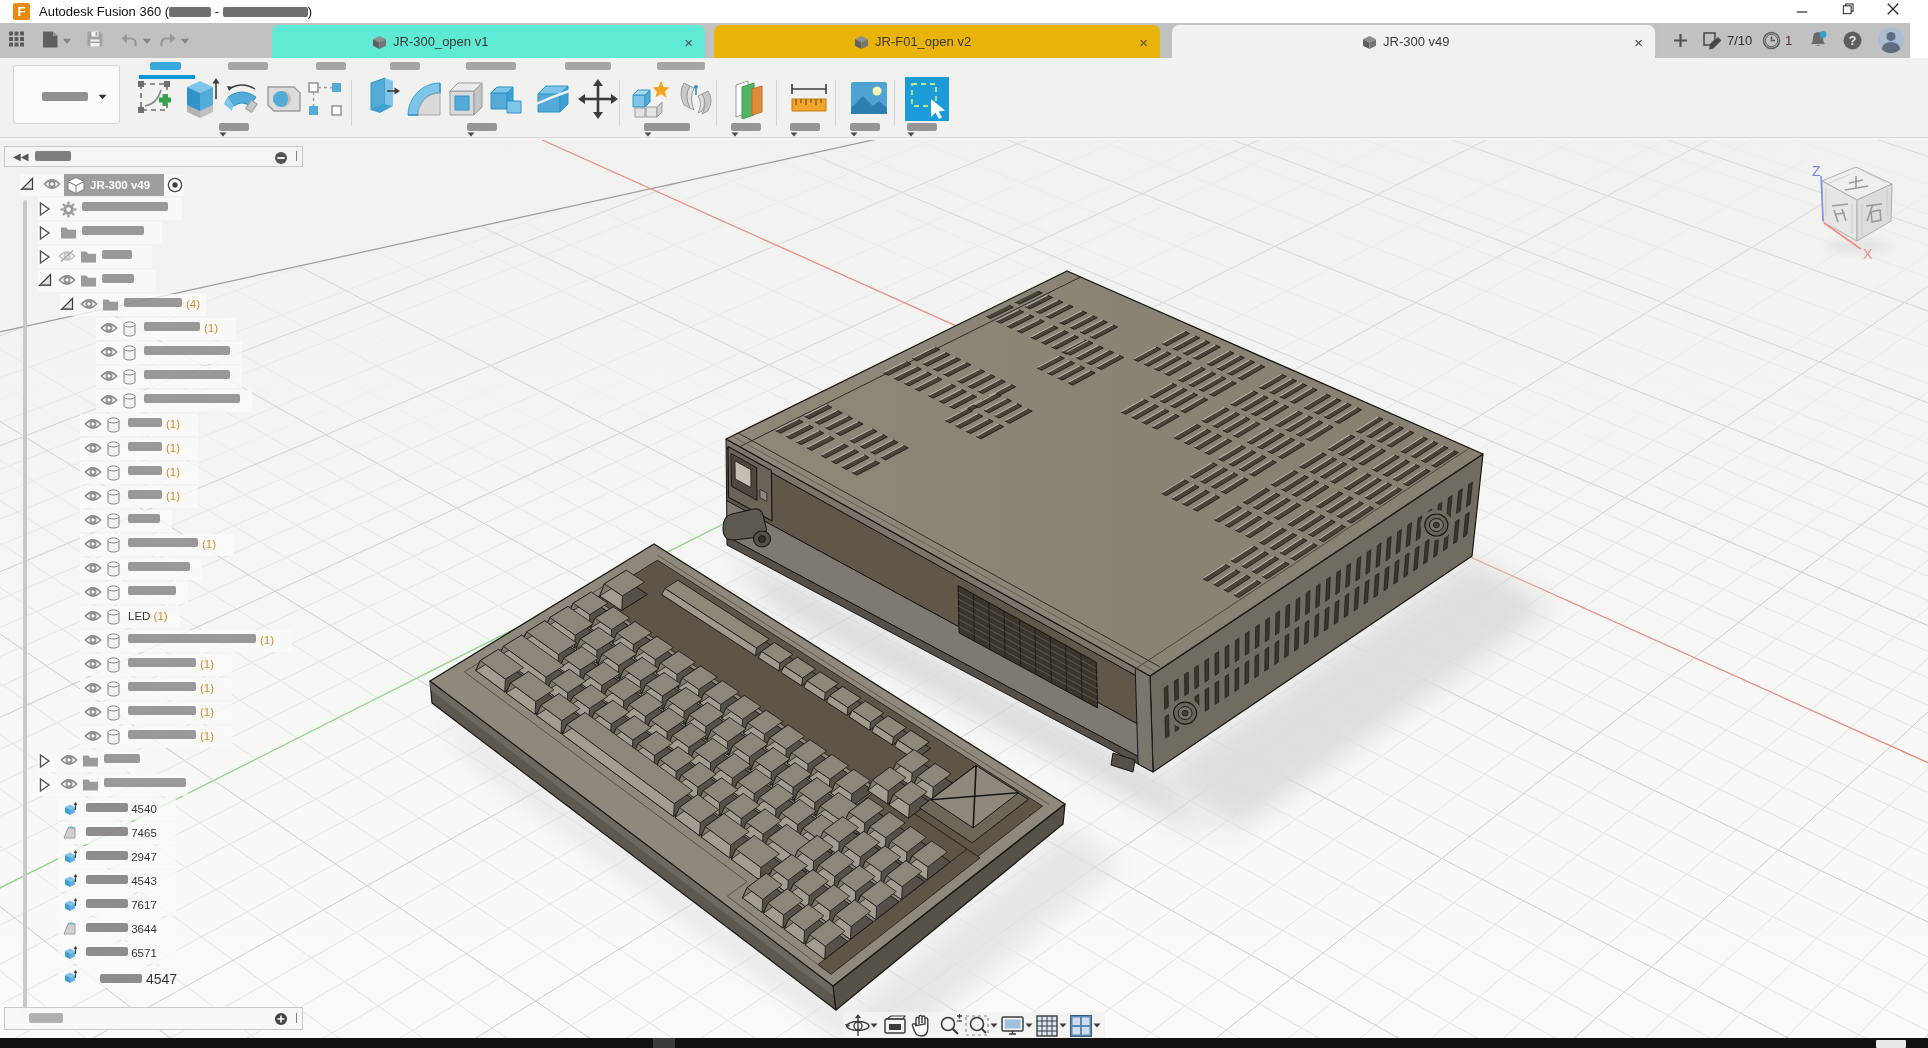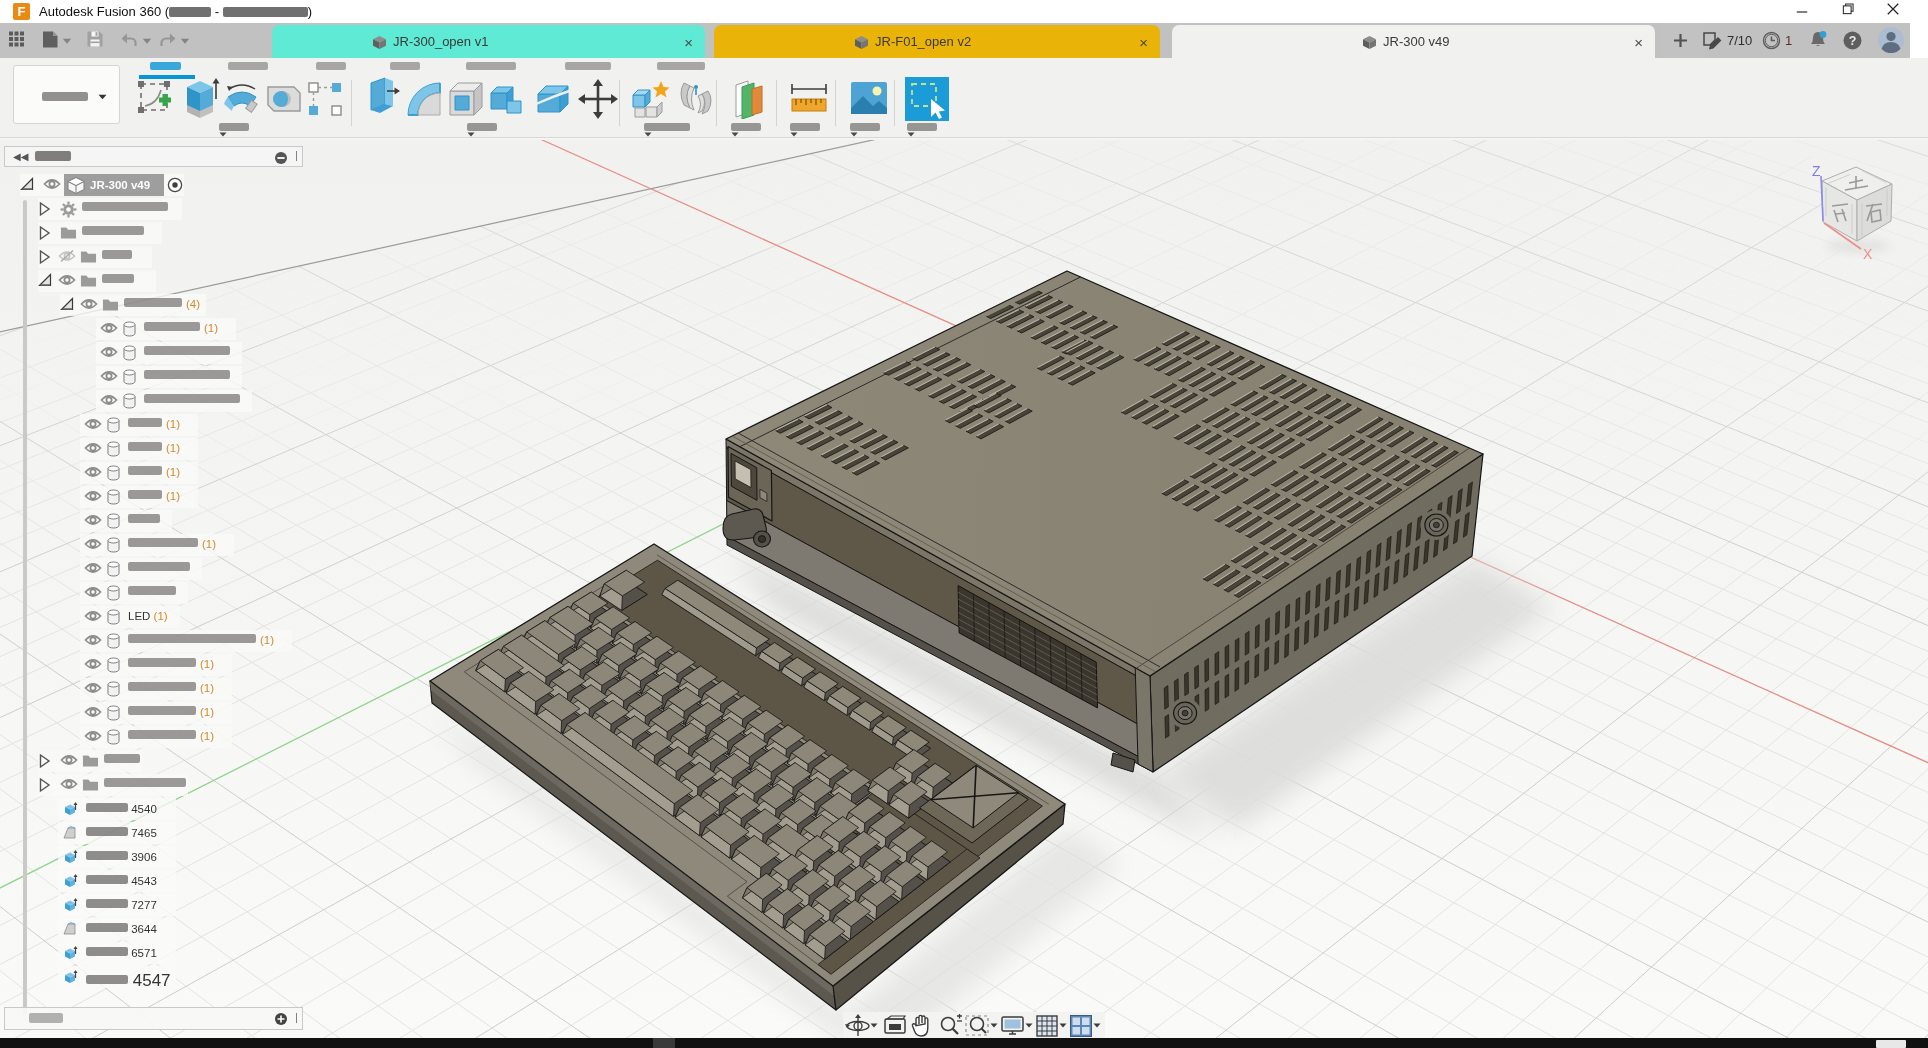--- a/index.html
+++ b/index.html
@@ -1706,21 +1706,21 @@
       <span class="bg" style="left:58px;width:118px"></span>
       <span style="position:absolute;left:62px;top:1px">
         <svg width="16" height="16" viewBox="0 0 16 16">
           <path d="M3 6 L8 3.6 L13 6 L8 8.4 Z" fill="#7ec3e8"></path>
           <path d="M3 6 L8 8.4 L8 14 L3 11.6Z" fill="#3f9fd4"></path>
           <path d="M13 6 L8 8.4 L8 14 L13 11.6Z" fill="#5eb2e0"></path>
           <line x1="13.5" y1="9" x2="13.5" y2="2" stroke="#444" stroke-width="1.2"></line>
           <path d="M13.5 1 l-2 3 h4z" fill="#444"></path>
         </svg>
       </span>
-      <span style="position:absolute;left:86px;top:2px;font-size:11.5px;color:#333"><span class="jp" style="width:42px;height:9px;opacity:0.62;background:#4d4b48;border-radius:2px;"></span><span style="vertical-align:middle"> 3906</span></span>
+      <span style="position:absolute;left:86px;top:2px;font-size:11.5px;color:#333"><span class="jp" style="width:42px;height:9px;opacity:0.62;background:#4d4b48;border-radius:2px;"></span><span style="vertical-align:middle"> 2947</span></span>
     </div>
     <div class="brow" style="left:0;top:726px">
       <span class="bg" style="left:58px;width:118px"></span>
       <span style="position:absolute;left:62px;top:1px">
         <svg width="16" height="16" viewBox="0 0 16 16">
           <path d="M3 6 L8 3.6 L13 6 L8 8.4 Z" fill="#7ec3e8"></path>
           <path d="M3 6 L8 8.4 L8 14 L3 11.6Z" fill="#3f9fd4"></path>
           <path d="M13 6 L8 8.4 L8 14 L13 11.6Z" fill="#5eb2e0"></path>
           <line x1="13.5" y1="9" x2="13.5" y2="2" stroke="#444" stroke-width="1.2"></line>
           <path d="M13.5 1 l-2 3 h4z" fill="#444"></path>
@@ -1732,21 +1732,21 @@
       <span class="bg" style="left:58px;width:118px"></span>
       <span style="position:absolute;left:62px;top:1px">
         <svg width="16" height="16" viewBox="0 0 16 16">
           <path d="M3 6 L8 3.6 L13 6 L8 8.4 Z" fill="#7ec3e8"></path>
           <path d="M3 6 L8 8.4 L8 14 L3 11.6Z" fill="#3f9fd4"></path>
           <path d="M13 6 L8 8.4 L8 14 L13 11.6Z" fill="#5eb2e0"></path>
           <line x1="13.5" y1="9" x2="13.5" y2="2" stroke="#444" stroke-width="1.2"></line>
           <path d="M13.5 1 l-2 3 h4z" fill="#444"></path>
         </svg>
       </span>
-      <span style="position:absolute;left:86px;top:2px;font-size:11.5px;color:#333"><span class="jp" style="width:42px;height:9px;opacity:0.62;background:#4d4b48;border-radius:2px;"></span><span style="vertical-align:middle"> 7277</span></span>
+      <span style="position:absolute;left:86px;top:2px;font-size:11.5px;color:#333"><span class="jp" style="width:42px;height:9px;opacity:0.62;background:#4d4b48;border-radius:2px;"></span><span style="vertical-align:middle"> 7617</span></span>
     </div>
     <div class="brow" style="left:0;top:774px">
       <span class="bg" style="left:58px;width:118px"></span>
       <span style="position:absolute;left:62px;top:1px">
         <svg width="16" height="16" viewBox="0 0 16 16">
           <path d="M2 13 L6 3 L13 3 L13 13 Z" fill="#cfcfcf" stroke="#8a8a8a" stroke-width=".8"></path>
           <path d="M6 3 L9 1.6 L13 3" fill="#9fcfe8" stroke="#5b9fc4" stroke-width=".8"></path>
         </svg>
       </span>
       <span style="position:absolute;left:86px;top:2px;font-size:11.5px;color:#333"><span class="jp" style="width:42px;height:9px;opacity:0.62;background:#4d4b48;border-radius:2px;"></span><span style="vertical-align:middle"> 3644</span></span>
@@ -1768,21 +1768,21 @@
       <span class="bg" style="left:58px;width:118px"></span>
       <span style="position:absolute;left:62px;top:1px">
         <svg width="16" height="16" viewBox="0 0 16 16">
           <path d="M3 6 L8 3.6 L13 6 L8 8.4 Z" fill="#7ec3e8"></path>
           <path d="M3 6 L8 8.4 L8 14 L3 11.6Z" fill="#3f9fd4"></path>
           <path d="M13 6 L8 8.4 L8 14 L13 11.6Z" fill="#5eb2e0"></path>
           <line x1="13.5" y1="9" x2="13.5" y2="2" stroke="#444" stroke-width="1.2"></line>
           <path d="M13.5 1 l-2 3 h4z" fill="#444"></path>
         </svg>
       </span>
-      <span style="position:absolute;left:86px;top:2px;font-size:17px;color:#333"><span class="jp" style="width:42px;height:9px;opacity:0.62;background:#4d4b48;border-radius:2px;"></span><span style="vertical-align:middle"> 4547</span></span>
+      <span style="position:absolute;left:100px;top:2px;font-size:14px;color:#333"><span class="jp" style="width:42px;height:9px;opacity:0.62;background:#4d4b48;border-radius:2px;"></span><span style="vertical-align:middle"> 4547</span></span>
     </div>
 </div>
 <div class="comment">
     <span style="position:absolute;left:24px;top:4px"><span class="jp" style="width:34px;height:10px;opacity:0.55;background:#777;border-radius:2px;"></span></span>
 <svg style="position:absolute;right:14px;top:4px" width="14" height="14" viewBox="0 0 14 14">
       <circle cx="7" cy="7" r="6" fill="#444"></circle>
       <path d="M7 3.5 V10.5 M3.5 7 H10.5" stroke="#fff" stroke-width="1.6"></path>
     </svg>
 <span style="position:absolute;right:4px;top:3px;color:#777">|</span>
   </div>

